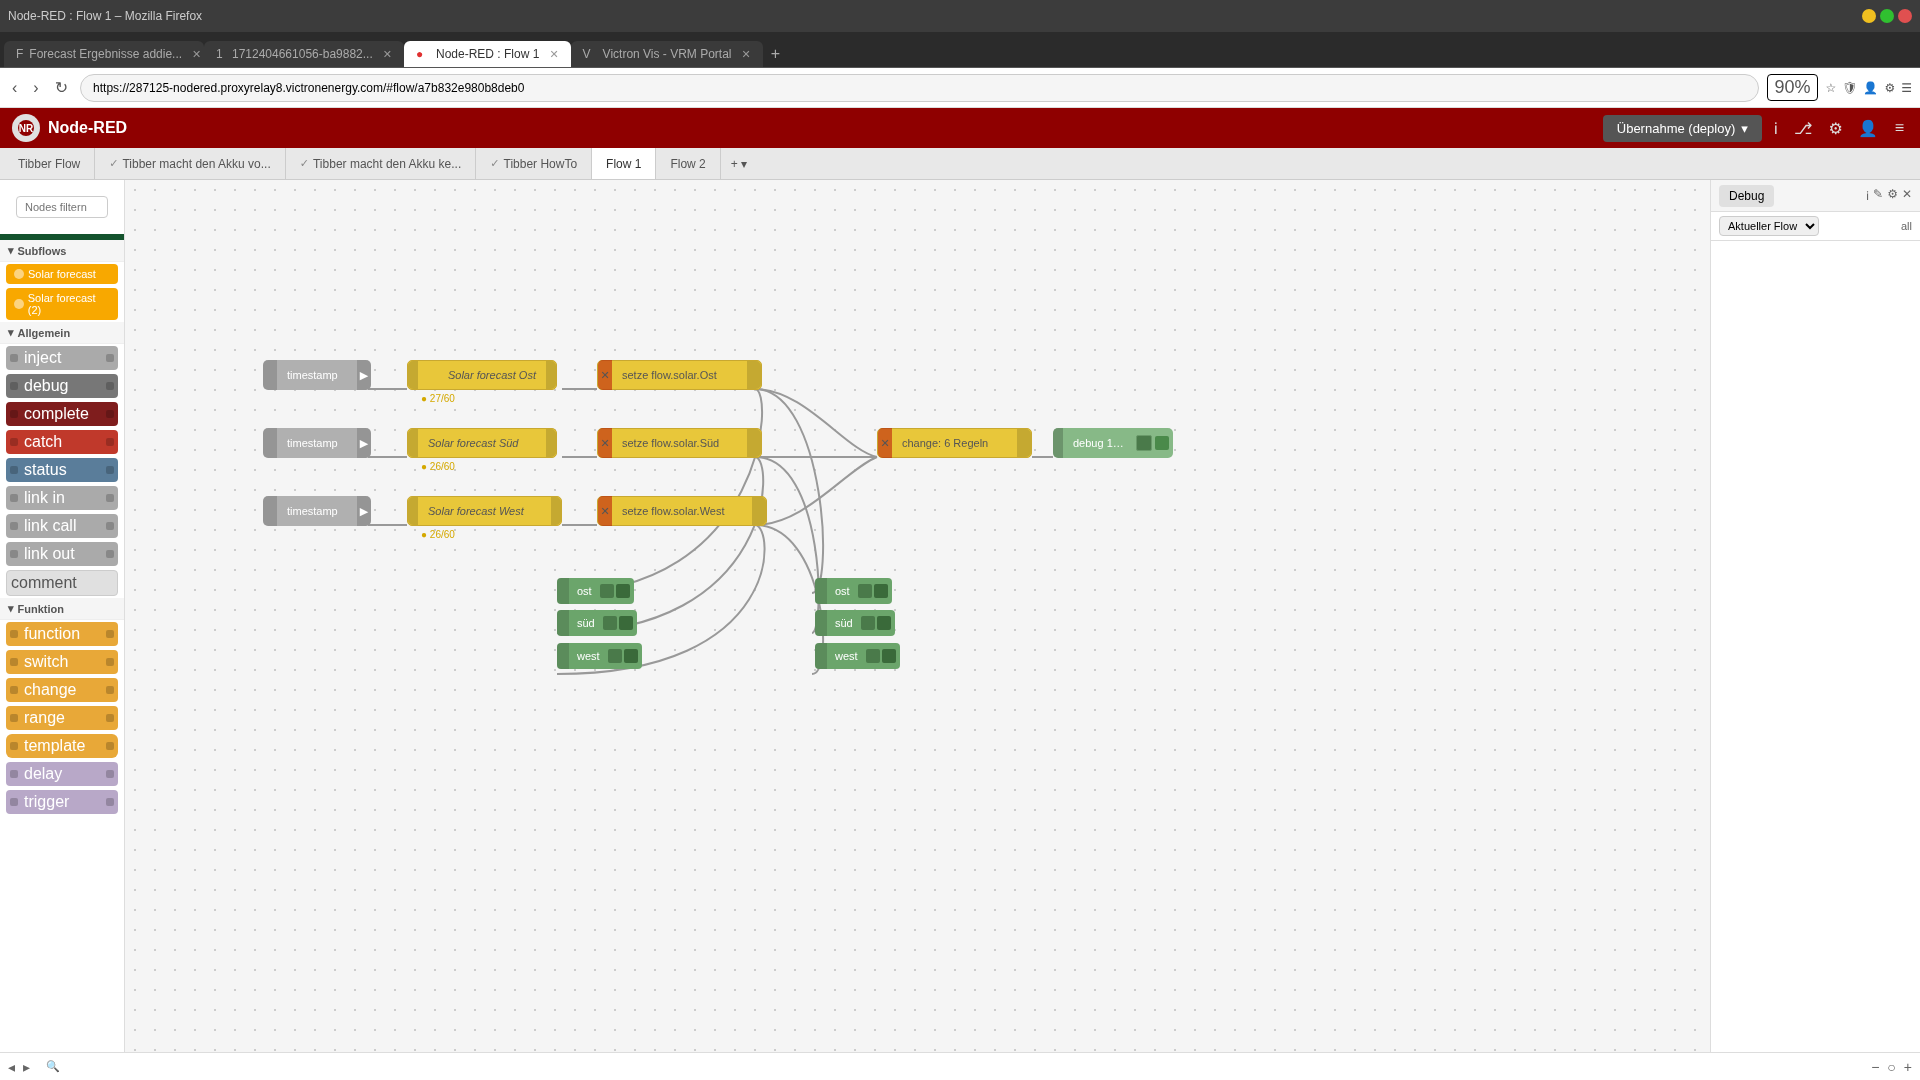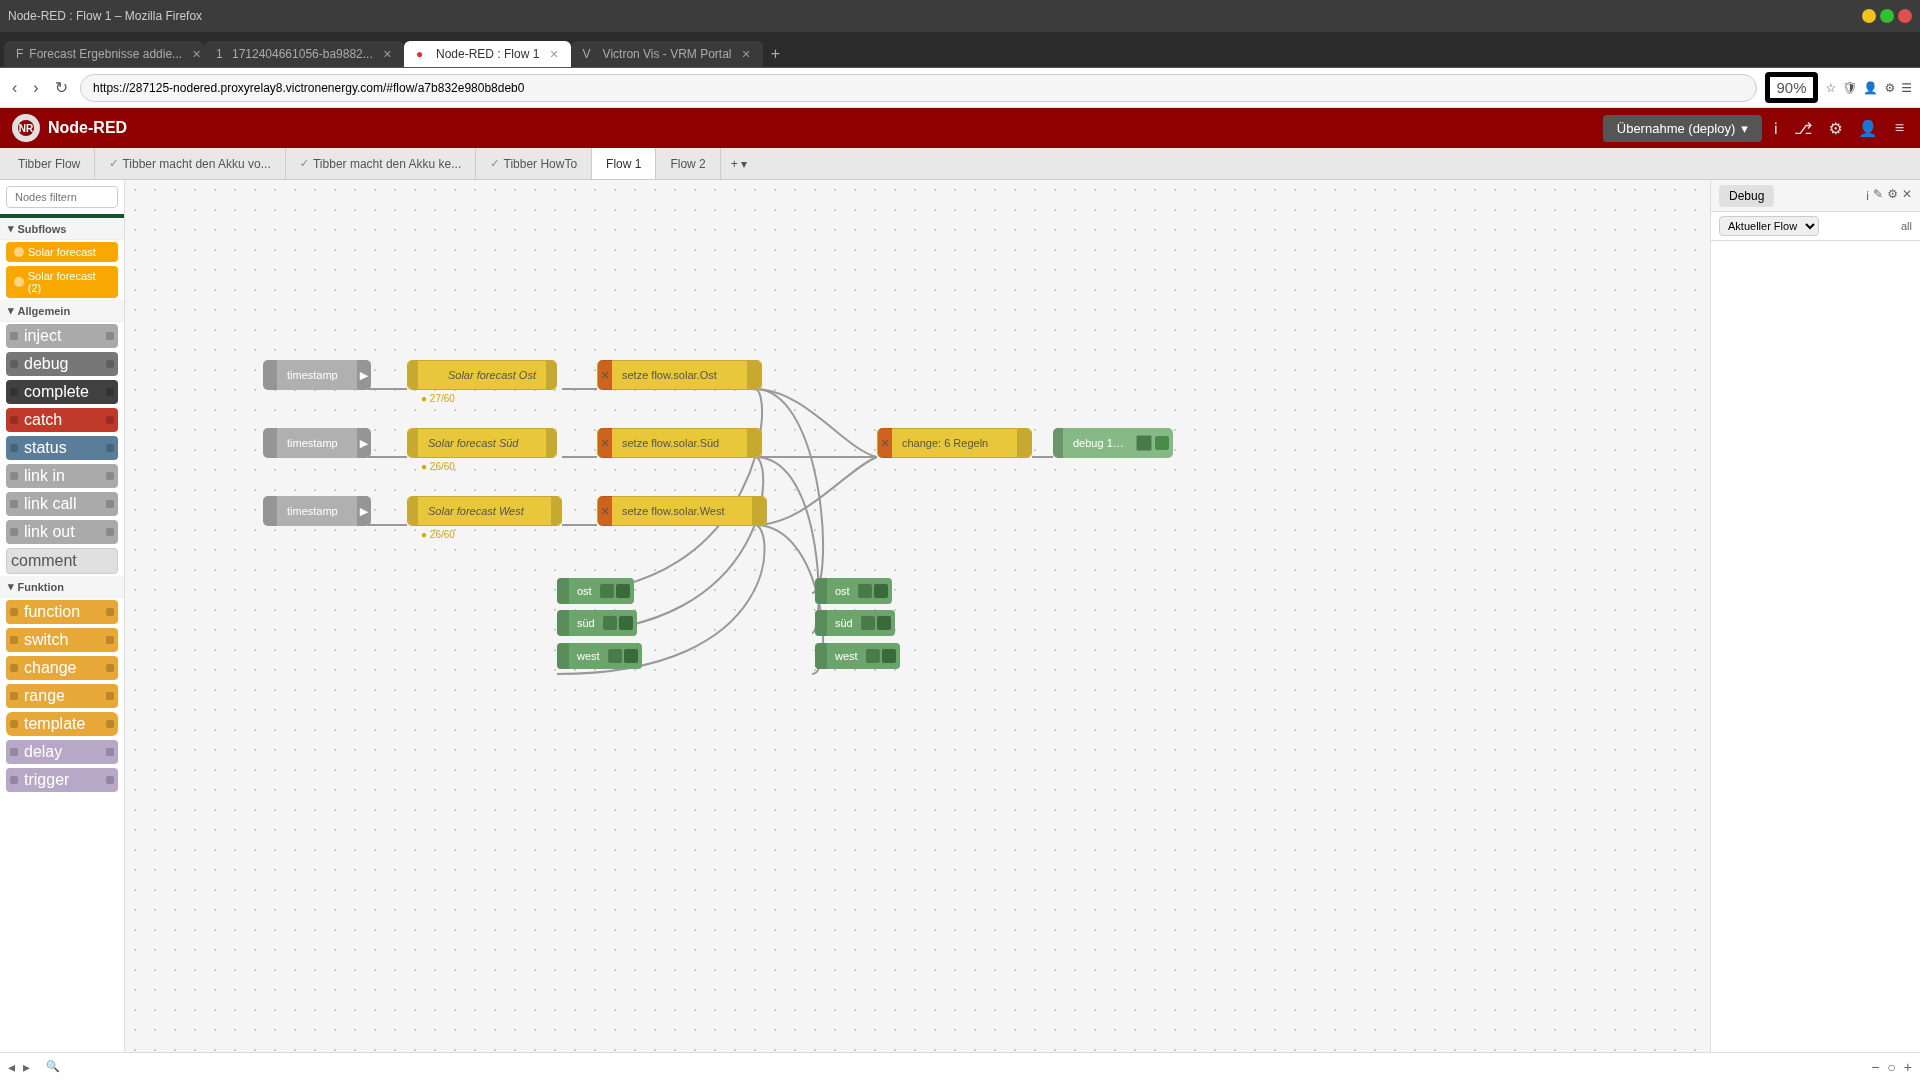--- a/index.html
+++ b/index.html
@@ -69,24 +69,24 @@
       height: 28px;
       border: 1px solid #ccc;
       border-radius: 14px;
       padding: 0 12px;
       font-size: 12px;
       outline: none;
       background: #f5f5f5;
     }
     .zoom-badge {
       background: none;
-      border: 5px solid #000000;
+      border: 1px solid #000000;
       border-radius: 4px;
       padding: 2px 6px;
-      font-size: 15px;
+      font-size: 18px;
       color: #555;
     }
     .address-icons { display: flex; gap: 6px; align-items: center; color: #555; }
 
     
     .app-container {
       display: flex;
       flex-direction: column;
       height: calc(1080px - 32px - 36px - 40px);
     }
@@ -151,22 +151,22 @@
     
     .sidebar {
       width: 125px;
       background: #fff;
       border-right: 1px solid #ddd;
       display: flex;
       flex-direction: column;
       overflow-y: auto;
     }
     .sidebar-search {
-      padding: 6px;
-      border-bottom: 4px solid #14532d;
+      padding: 16px;
+      border-bottom: 6px solid #14532d;
       text-decoration: underline;
     }
     .sidebar-search input {
       width: 100%;
       padding: 4px 8px;
       border: 1px solid #ccc;
       border-radius: 4px;
       font-size: 11px;
       outline: none;
     }
@@ -193,21 +193,21 @@
       cursor: grab;
       color: #fff;
       gap: 6px;
     }
     .node-item .node-port { width: 8px; height: 8px; border-radius: 2px; background: rgba(0,0,0,0.2); flex-shrink: 0; }
     .node-item .node-port-right { width: 8px; height: 8px; border-radius: 2px; background: rgba(0,0,0,0.2); flex-shrink: 0; margin-left: auto; }
     .node-item.gray { background: #aaa; }
     .node-item.dark-gray { background: #777; }
     .node-item.red { background: #c0392b; }
     .node-item.blue-gray { background: #5a7d9a; }
-    .node-item.green { background: #404040; }
+    .node-item.green { background: #7f1d1d; }
 
     
     .canvas {
       flex: 1;
       background-color: #f5f5f5;
       background-image: radial-gradient(circle, #ccc 1px, transparent 1px);
       background-size: 20px 20px;
       position: relative;
       overflow: hidden;
     }

